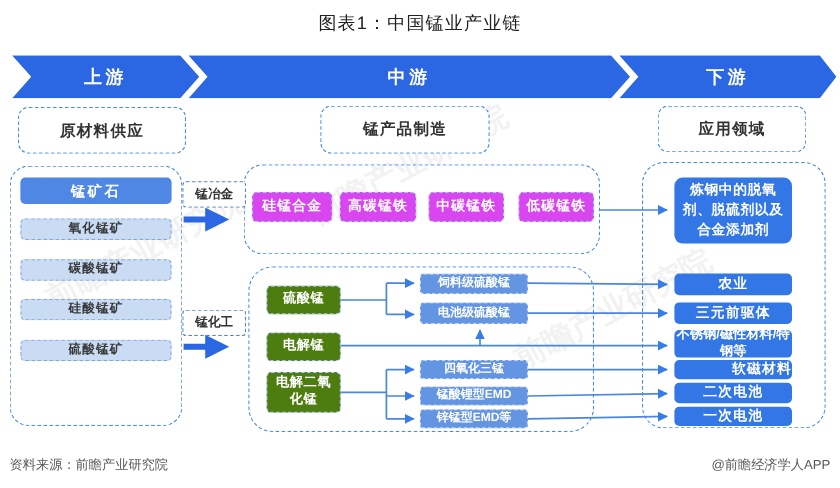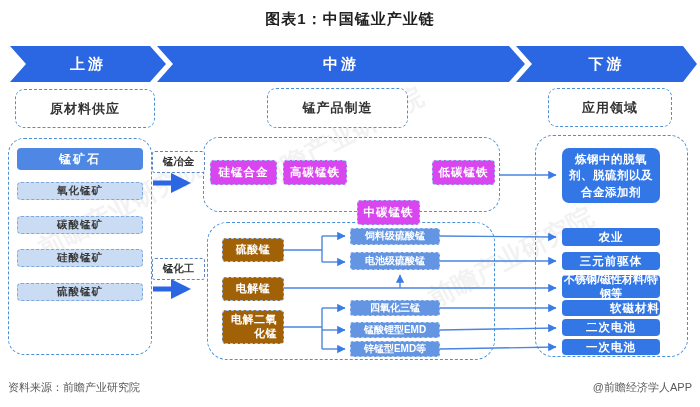--- a/index.html
+++ b/index.html
@@ -3,21 +3,21 @@
 <meta charset="utf-8">
 <style>
   * { margin:0; padding:0; box-sizing:border-box; }
   html,body { background:#fff; }
   .stage {
     position:relative; width:700px; height:407px; background:#fff;
     font-family:"Liberation Sans","DejaVu Sans",sans-serif; overflow:hidden;
   }
   .title {
     position:absolute; top:10px; left:0; width:700px; text-align:center;
-    font-size:15px; font-weight:bold; color:#222; letter-spacing:1px;
+    font-size:15px; font-weight:normal; color:#222; letter-spacing:1px;
   }
   
   .seg {
     position:absolute; top:46px; height:36px; background:#2b66e3;
     display:flex; align-items:center; justify-content:center;
     color:#fff; font-size:15px; font-weight:bold; letter-spacing:3px;
     clip-path:polygon(0 0, calc(100% - 16px) 0, 100% 50%, calc(100% - 16px) 100%, 0 100%, 16px 50%);
   }
   .seg1 { left:10px;  width:156px; }
   .seg2 { left:157px; width:368px; }
@@ -31,21 +31,21 @@
   
   .container { position:absolute; border:1.6px dashed #4a90d9; border-radius:16px; background:transparent; }
   
   .box {
     position:absolute; display:flex; align-items:center; justify-content:center;
     text-align:center; font-weight:bold; color:#fff; border-radius:4px; line-height:1.25;
   }
   .ore-main  { background:#4e88e4; font-size:12px; letter-spacing:2px; }
   .ore-light { background:#c9dcf4; border:1px dashed #7fa9dd; color:#3a3a3a; font-size:10.5px; letter-spacing:1px; }
   .mid-box   { background:#d946ef; border:1px dashed #a7c4f0; font-size:11.5px; letter-spacing:1px; }
-  .chem-box  { background:#a16207; border:1px dashed #a7c4f0; font-size:11px; letter-spacing:0.5px; padding:0 6px;text-align:right; }
+  .chem-box  { background:#4d7c0f; border:1px dashed #a7c4f0; font-size:11px; letter-spacing:0.5px; padding:0 6px; }
   .sub-box   { background:#6495e2; border:1px dashed #bcd2f2; border-radius:3px; font-size:10px; }
   .app-box   { background:#3377e6; font-size:11.5px; letter-spacing:1px; }
   .app-multi { font-size:11.5px; line-height:1.45; letter-spacing:0.5px; padding:16px 4px; }
   .app-small { font-size:11px; line-height:1.25; letter-spacing:0; }
   
   .proc-label {
     position:absolute; border:1px dashed #5b87c5; border-radius:3px; background:#fff;
     display:flex; align-items:center; justify-content:center;
     font-size:10.5px; font-weight:bold; color:#333;
   }
@@ -85,21 +85,21 @@
   <div class="box ore-light" style="left:17px; top:182px; width:126px; height:18px;">氧化锰矿</div>
   <div class="box ore-light" style="left:17px; top:216px; width:126px; height:18px;">碳酸锰矿</div>
   <div class="box ore-light" style="left:17px; top:249px; width:126px; height:18px;">硅酸锰矿</div>
   <div class="box ore-light" style="left:17px; top:283px; width:126px; height:18px;">硫酸锰矿</div>
 
   <div class="proc-label" style="left:152px; top:151px; width:53px; height:22px;">锰冶金</div>
   <div class="proc-label" style="left:152px; top:258px; width:53px; height:22px;">锰化工</div>
 
   <div class="box mid-box" style="left:210px; top:160px; width:67px; height:25px;">硅锰合金</div>
   <div class="box mid-box" style="left:283px; top:160px; width:64px; height:25px;">高碳锰铁</div>
-  <div class="box mid-box" style="left:357px; top:160px; width:63px; height:25px;margin-top:40px;">中碳锰铁</div>
+  <div class="box mid-box" style="left:357px; top:160px; width:63px; height:25px;">中碳锰铁</div>
   <div class="box mid-box" style="left:432px; top:160px; width:63px; height:25px;">低碳锰铁</div>
 
   <div class="box chem-box" style="left:222px; top:238px; width:62px; height:24px;">硫酸锰</div>
   <div class="box chem-box" style="left:222px; top:277px; width:62px; height:24px;">电解锰</div>
   <div class="box chem-box" style="left:222px; top:310px; width:62px; height:34px;">电解二氧化锰</div>
 
   <div class="box sub-box" style="left:350px; top:228px; width:90px; height:17px;">饲料级硫酸锰</div>
   <div class="box sub-box" style="left:350px; top:252px; width:90px; height:18px;">电池级硫酸锰</div>
 
   <div class="box sub-box" style="left:350px; top:300px; width:90px; height:16px;">四氧化三锰</div>

